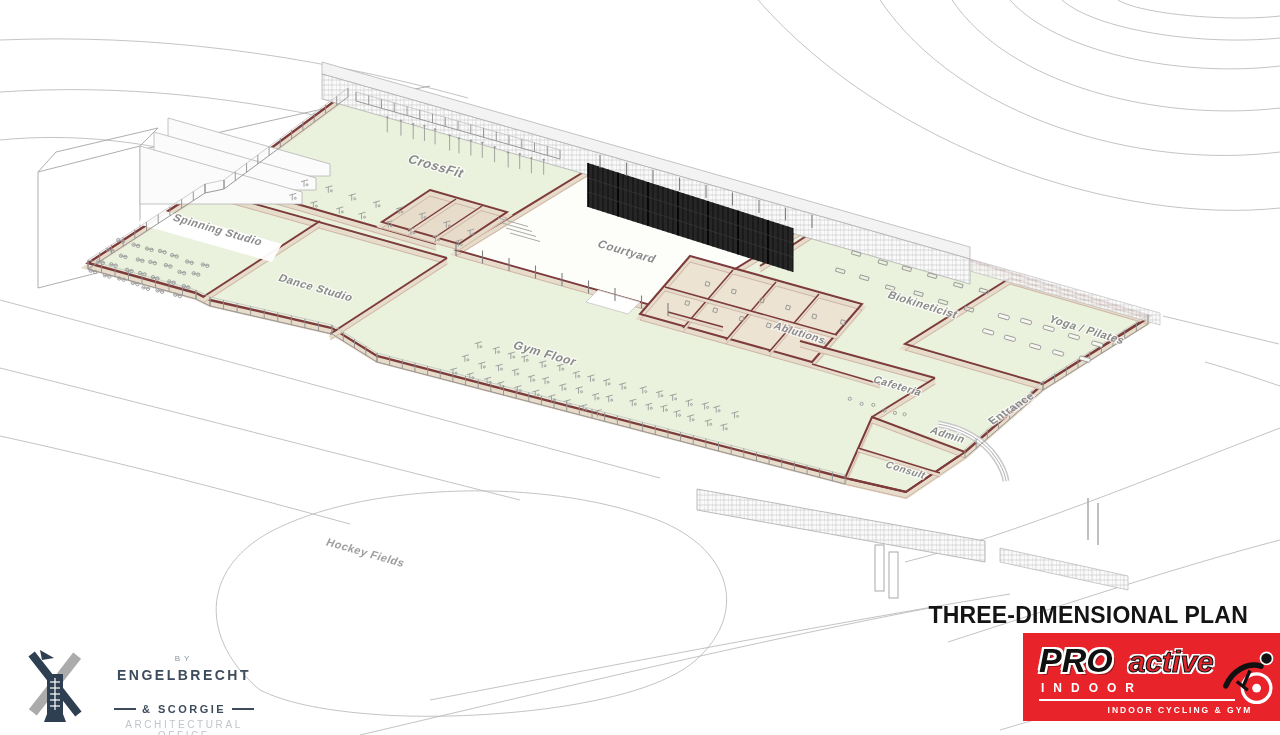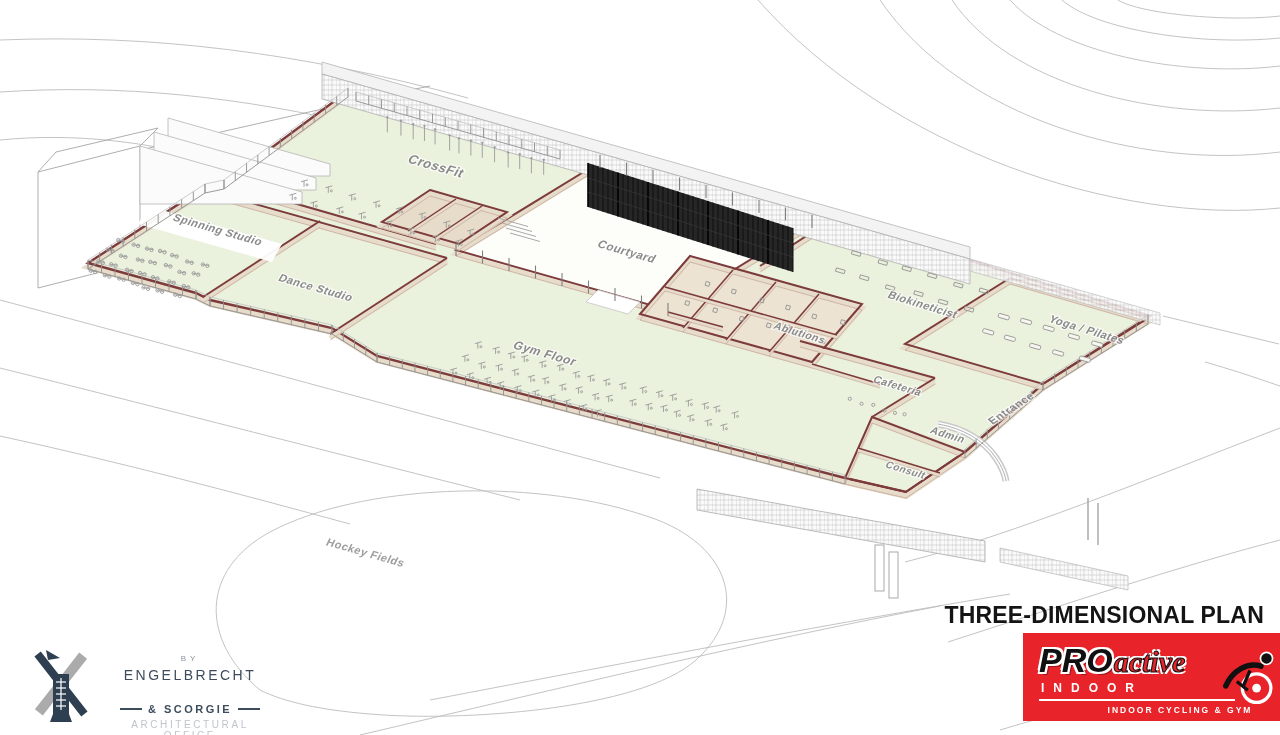--- a/index.html
+++ b/index.html
@@ -1,39 +1,39 @@
 <!DOCTYPE html>
 <html><head>
 <meta charset="utf-8">
 <style>
   html,body{margin:0;padding:0;background:#fff;}
   .canvas{position:relative;width:1280px;height:735px;background:#ffffff;overflow:hidden;
           font-family:"Liberation Sans",sans-serif;}
   .canvas svg.site{position:absolute;left:0;top:0;}
   
-  .title-block{position:absolute;right:16px;top:602px;font-size:23px;font-weight:bold;
+  .title-block{position:absolute;right:32px;top:602px;font-size:23px;font-weight:bold;
                color:#141414;letter-spacing:.2px;white-space:nowrap;margin-left:44px;}
   
   .brand{position:absolute;left:1023px;top:633px;width:262px;height:88px;background:#e8232a;
          overflow:hidden;}
   .brand .row1{display:flex;align-items:baseline;margin:10px 0 0 16px;font-style:italic;font-weight:bold;line-height:1;}
   .brand .pro{font-size:34px;color:#101010;
         text-shadow:-2px -2px 0 #fff,2px -2px 0 #fff,-2px 2px 0 #fff,2px 2px 0 #fff,3px 3px 0 rgba(0,0,0,.35);}
-  .brand .active{font-size:30px;color:#e8232a;margin-left:1px;-webkit-text-stroke:1.1px #111;
-        text-shadow:-2px -2px 0 #fff,2px -2px 0 #fff,-2px 2px 0 #fff,2px 2px 0 #fff;font-family:Liberation Serif, serif;}
+  .brand .active{font-size:30px;color:#e8232a;margin-left:16px;-webkit-text-stroke:1.1px #111;
+        text-shadow:-2px -2px 0 #fff,2px -2px 0 #fff,-2px 2px 0 #fff,2px 2px 0 #fff;}
   .brand .fitness{margin:4px 0 0 18px;color:#fff;font-weight:bold;font-size:12px;letter-spacing:9px;}
   .brand .rule{width:196px;height:2px;background:#fff;margin:4px 0 4px 16px;}
   .brand .tagline{margin:0 0 0 52px;color:#fff;font-weight:bold;font-size:8.5px;letter-spacing:2px;text-align:center;}
   .brand svg.cyc{position:absolute;right:2px;top:12px;width:66px;height:62px;}
   
-  .arch{position:absolute;left:26px;top:640px;width:250px;height:92px;}
+  .arch{position:absolute;left:20px;top:640px;width:250px;height:92px;}
   .arch svg.mill{position:absolute;left:0;top:2px;}
   .arch .txt{position:absolute;left:80px;top:14px;width:168px;text-align:center;color:#3d4c5c;}
   .arch .by{font-size:8px;letter-spacing:4px;color:#8a93a0;margin-bottom:4px;}
-  .arch .n1{font-size:14px;font-weight:normal;letter-spacing:2.5px;}
+  .arch .n1{font-size:14px;font-weight:bold;letter-spacing:2.5px;}
   .arch .n2row{display:flex;align-items:center;justify-content:center;gap:6px;margin-top:20px;}
   .arch .dash{width:22px;height:2px;background:#3d4c5c;}
   .arch .n2{font-size:11px;font-weight:bold;letter-spacing:2.5px;}
   .arch .n3{font-size:10px;letter-spacing:2.6px;color:#bfc5cc;margin-top:4px;}
 </style>
 </head>
 <body>
 
 <div class="canvas">
 

